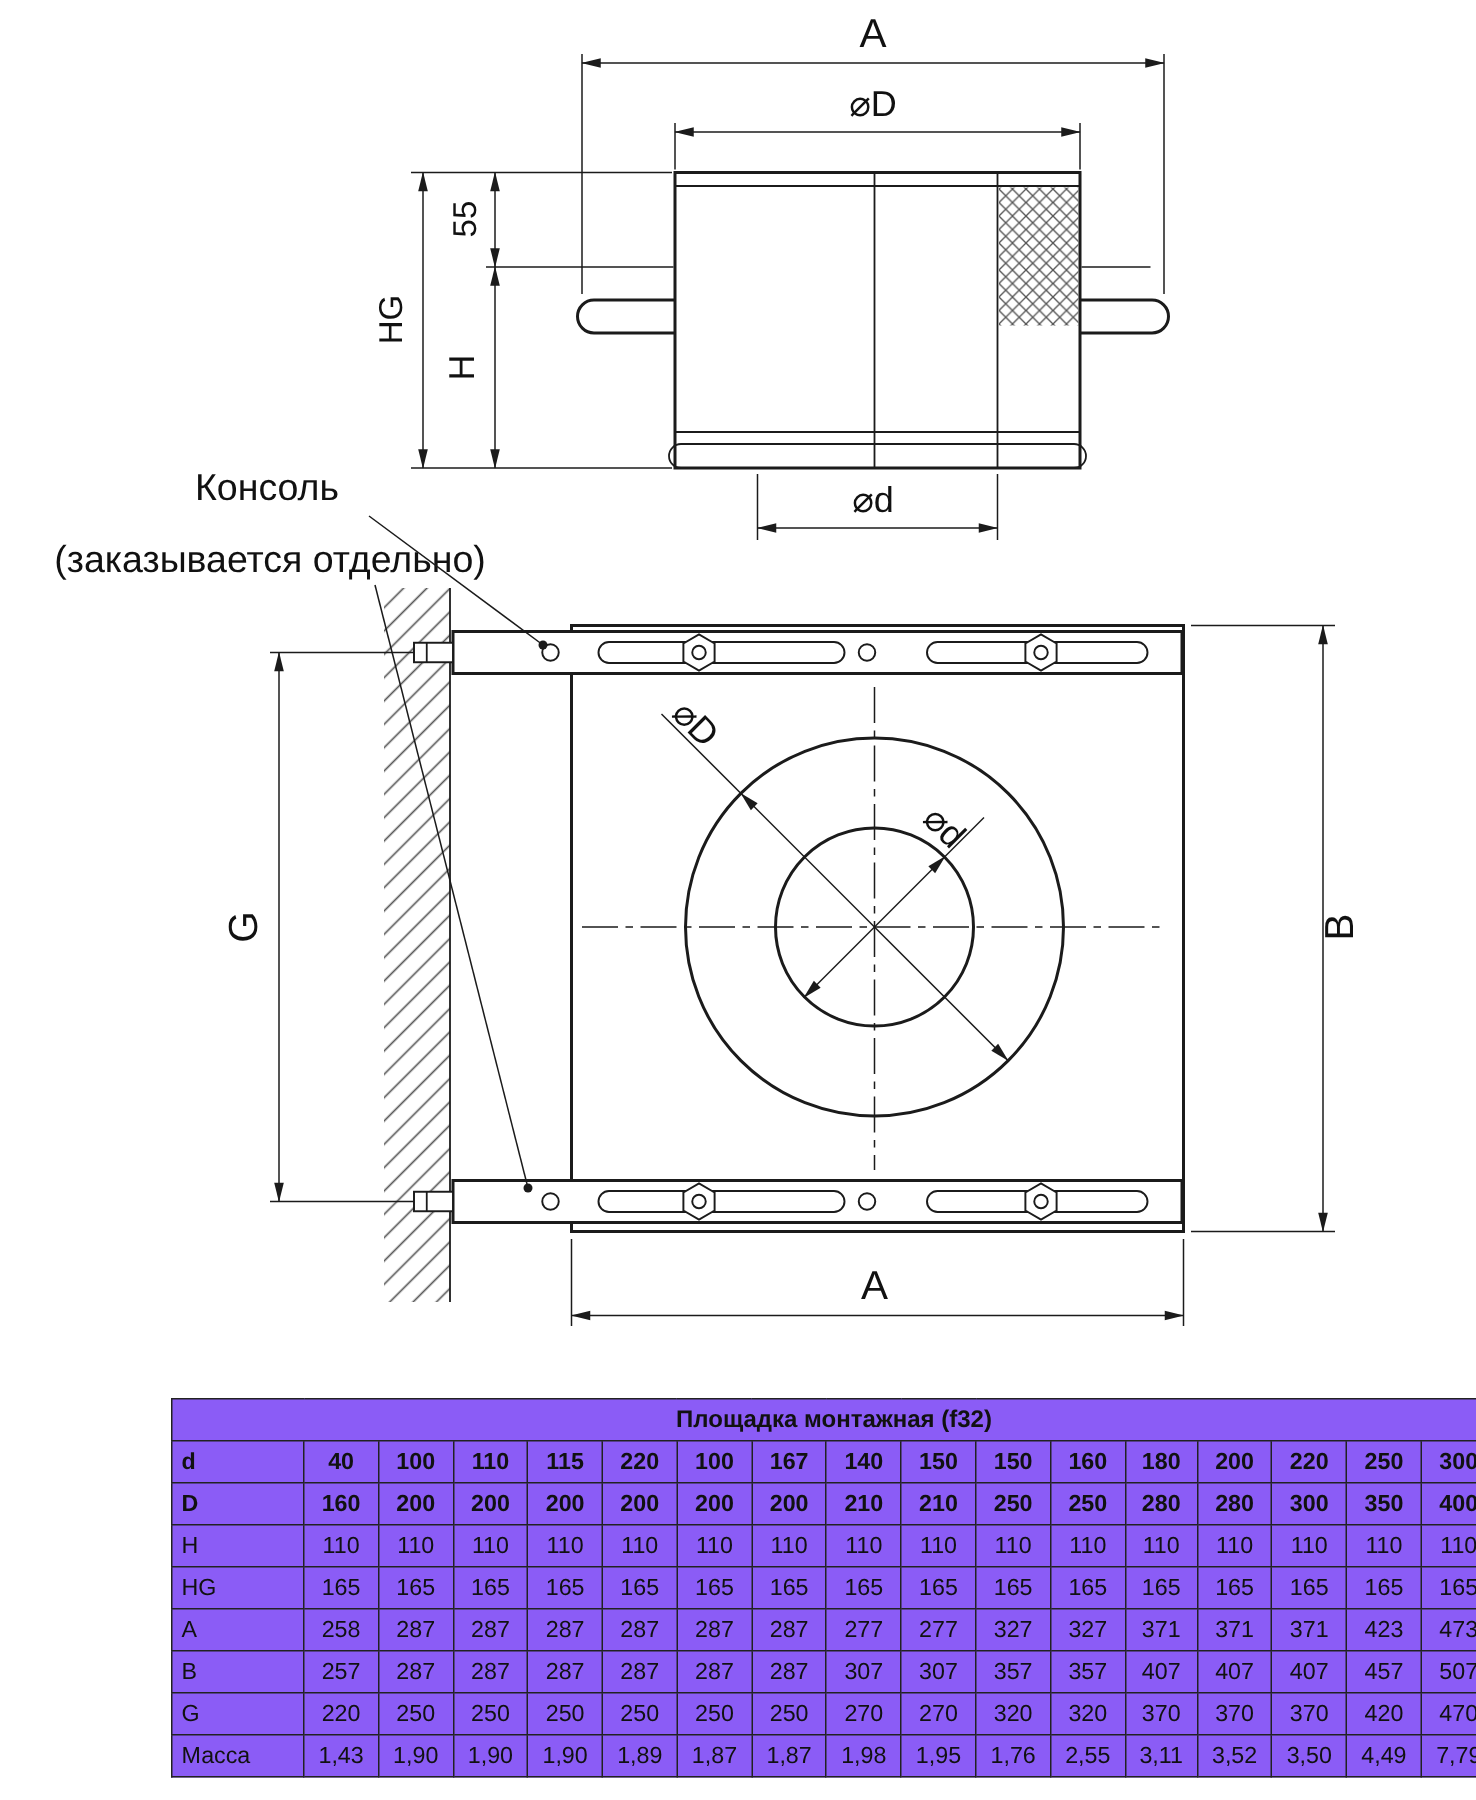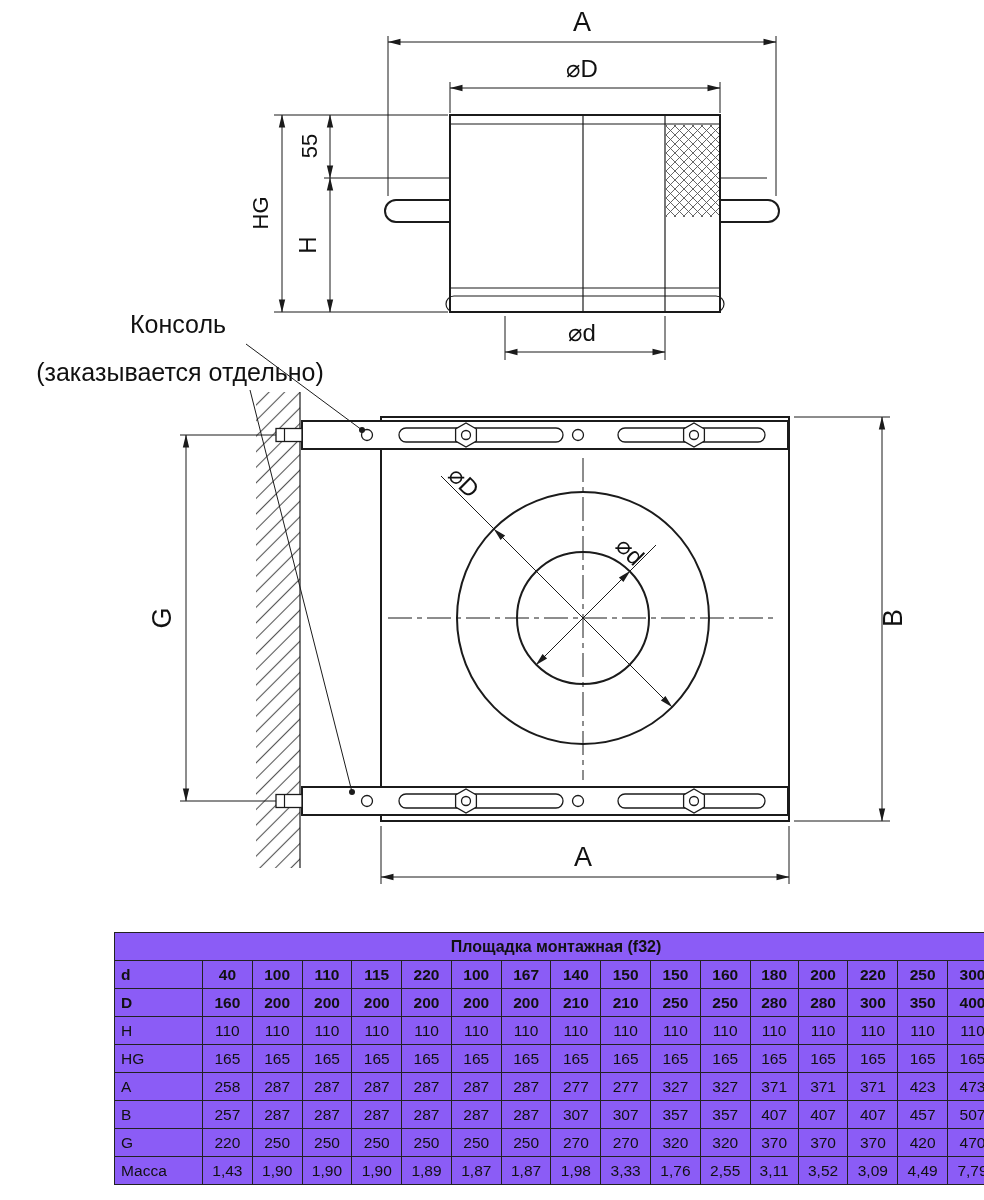--- a/index.html
+++ b/index.html
@@ -321,25 +321,25 @@
         <tr>
           <td class="label-cell">Масса</td>
           <td>1,43</td>
           <td>1,90</td>
           <td>1,90</td>
           <td>1,90</td>
           <td>1,89</td>
           <td>1,87</td>
           <td>1,87</td>
           <td>1,98</td>
-          <td>3,33</td>
+          <td>1,95</td>
           <td>1,76</td>
           <td>2,55</td>
           <td>3,11</td>
           <td>3,52</td>
-          <td>3,09</td>
+          <td>3,50</td>
           <td>4,49</td>
           <td>7,79</td>
         </tr>
       </tbody>
 </table>
 
 </div>
 
 </body></html>

